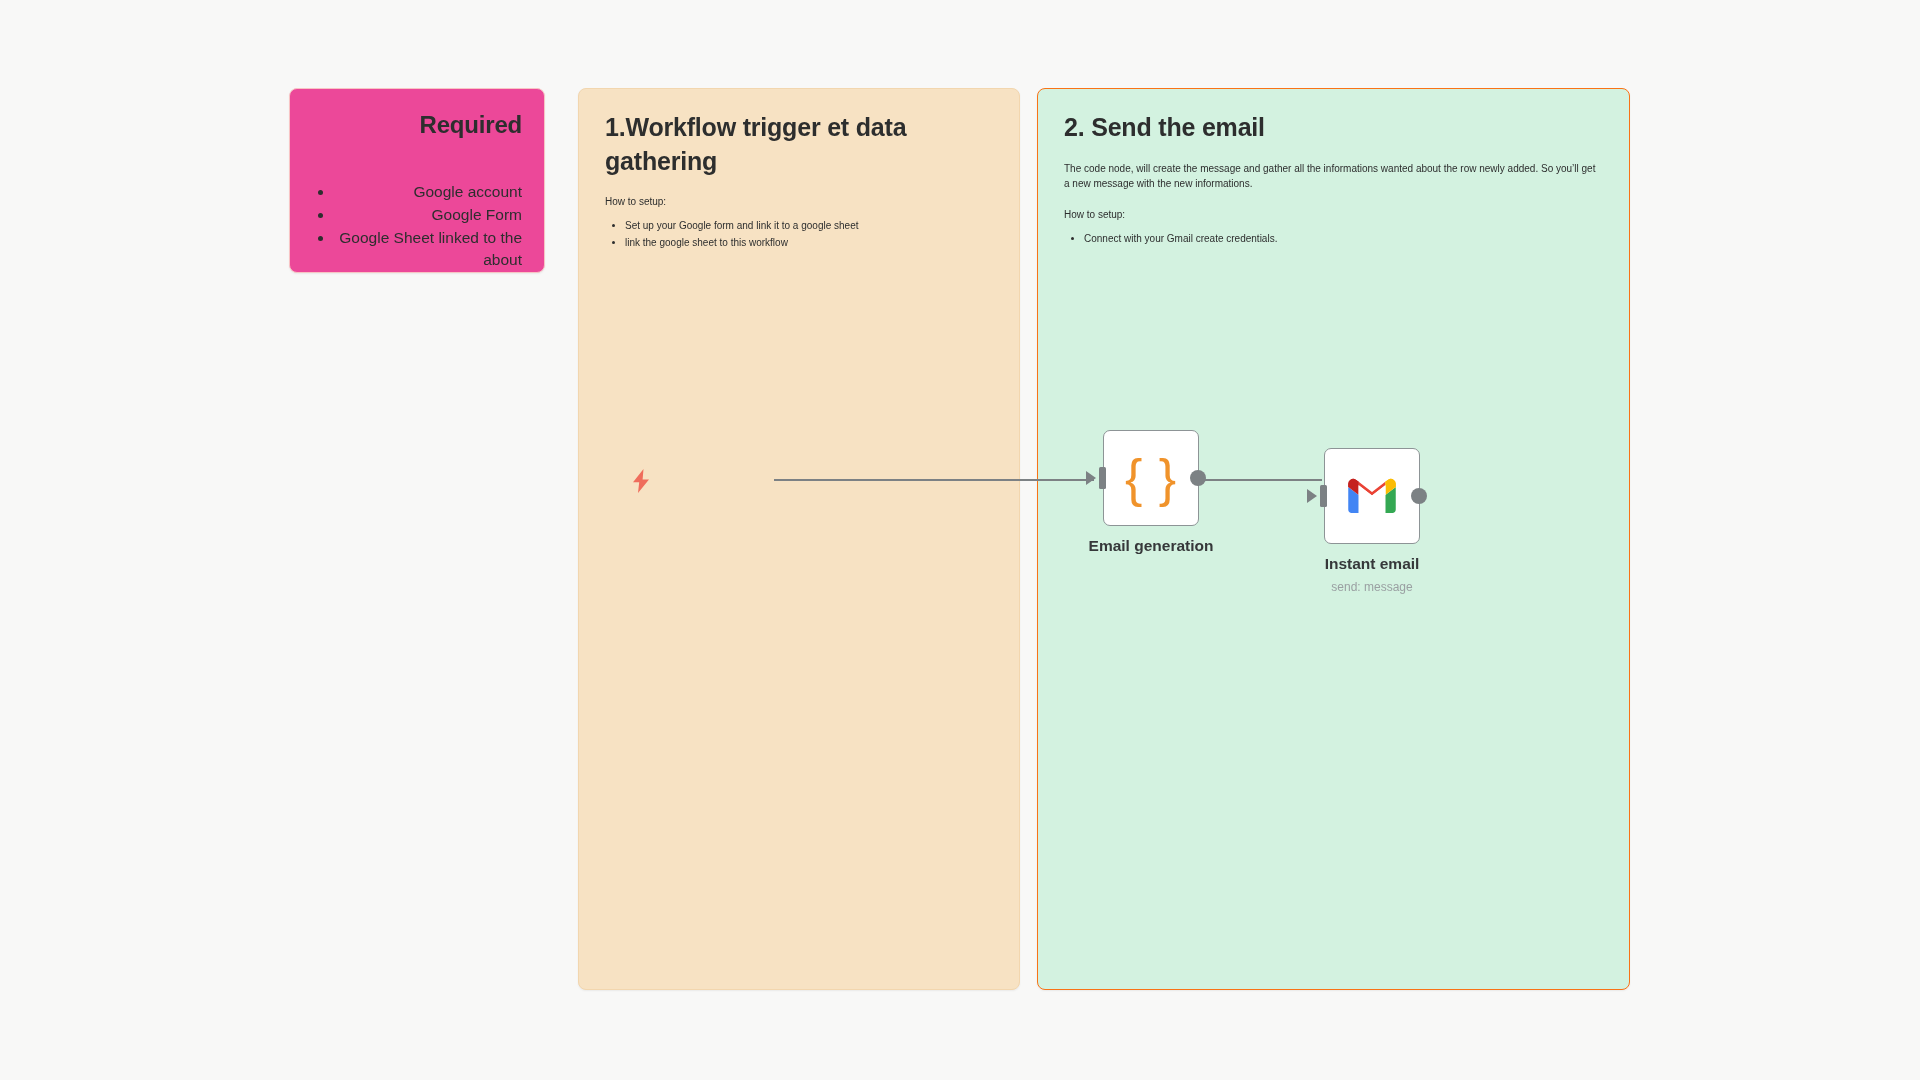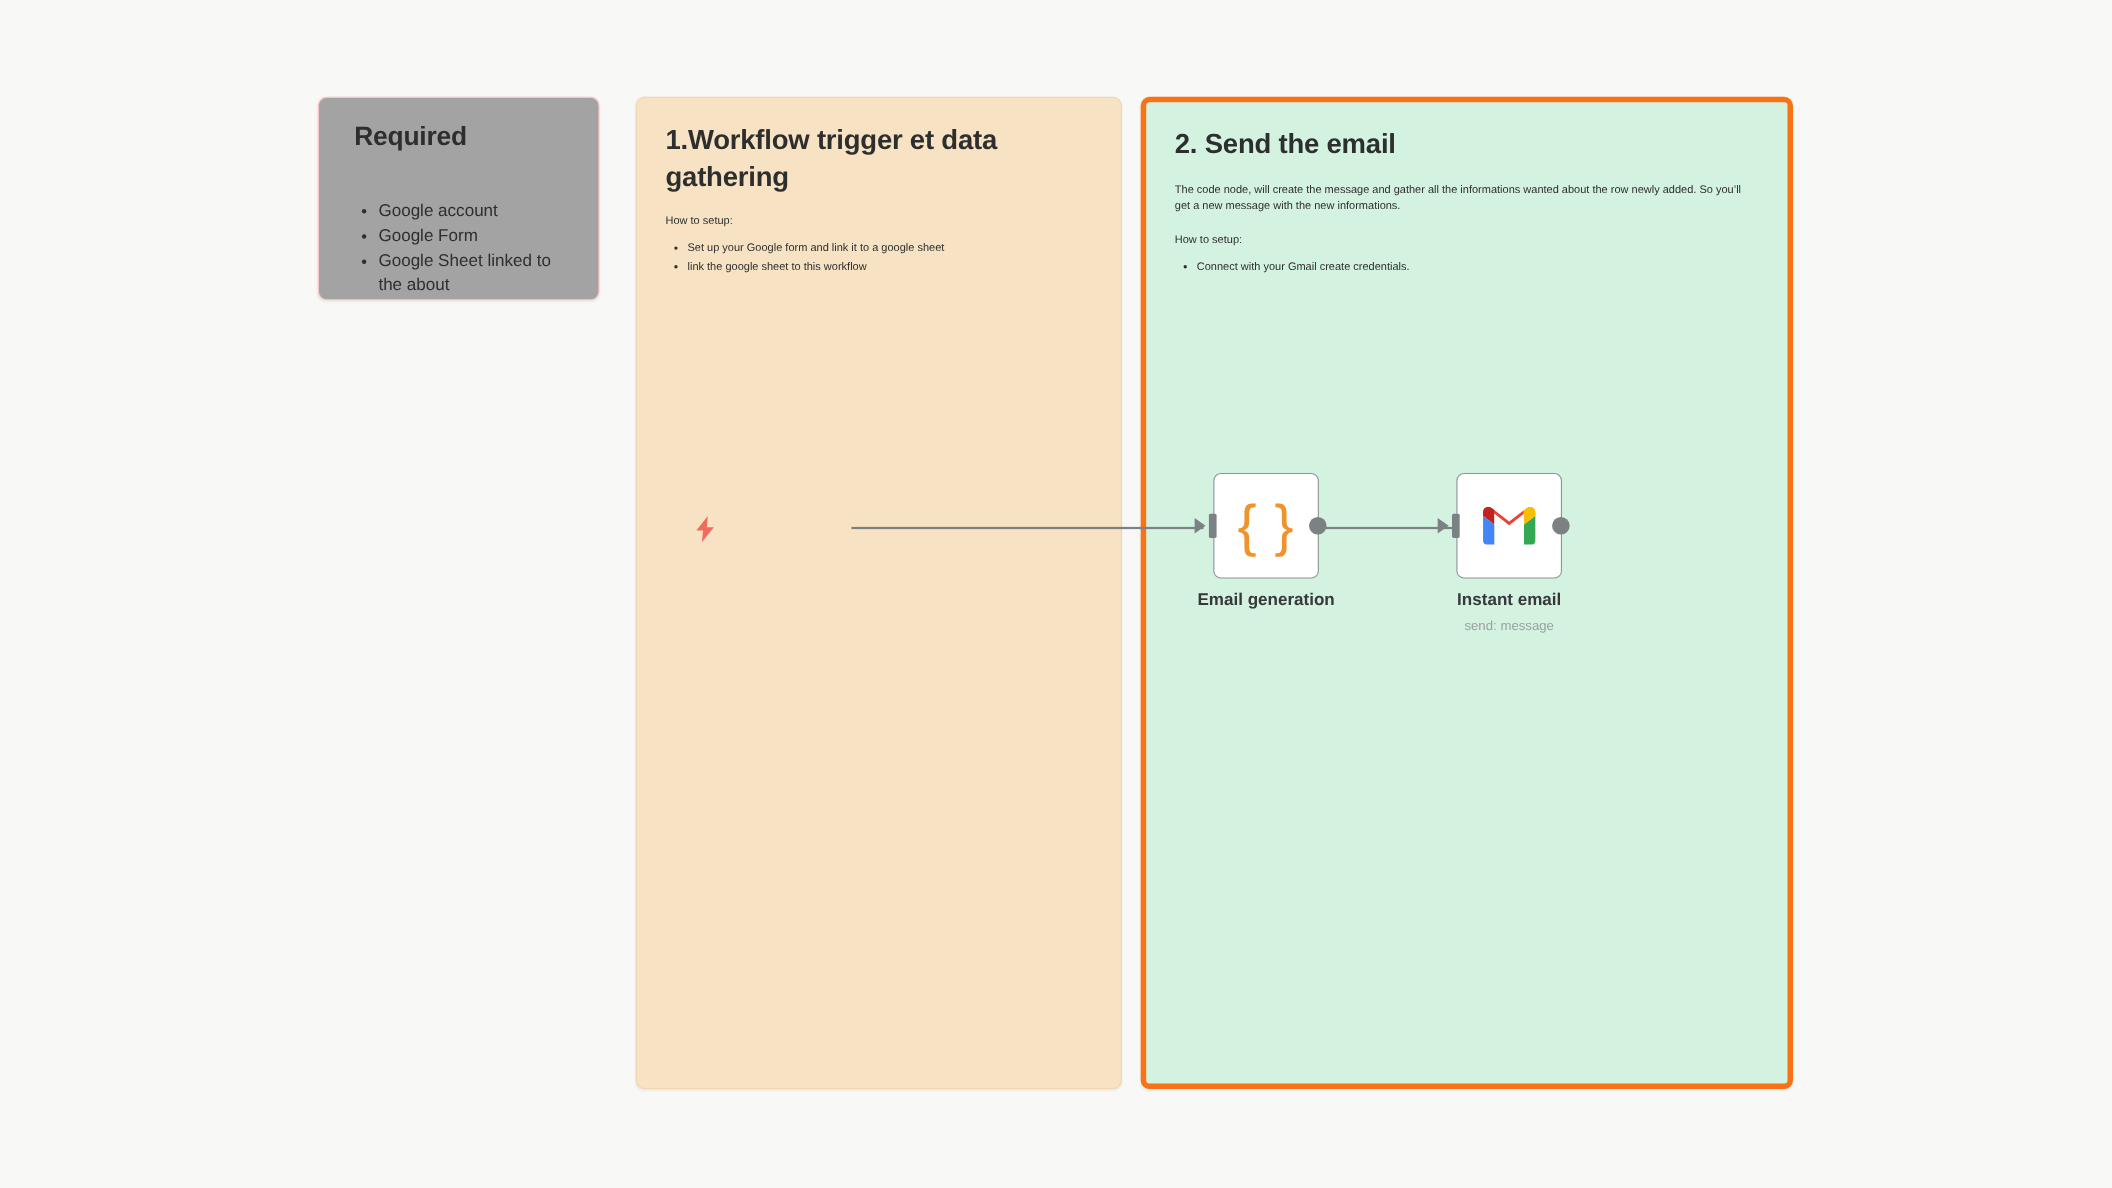--- a/index.html
+++ b/index.html
@@ -31,36 +31,37 @@
     line-height: 1.52;
     color: #2d2e2e;
   }
   .sticky p { margin-top: 16px; }
   .sticky ul { margin-top: 9px; padding-left: 20px; }
   .sticky li { margin-bottom: 2px; }
   .sticky strong { font-weight: 700; }
 
   #note-required {
     left: 289px; top: 88px; width: 256px; height: 185px;
-    background: #a3a3a3; border: 1px solid #f8c4c4;
-    padding: 20px 32px;
+    background: #ec4899; border: 1px solid #f8c4c4;
+    padding: 20px 22px;
+    text-align: right;
   }
   #note-required h2 { font-size: 24px; }
   #note-required ul { margin-top: 40px; padding-left: 22px; }
   #note-required li { font-size: 15.5px; line-height: 1.42; margin-bottom: 1px; }
 
   #note-trigger {
     left: 578px; top: 88px; width: 442px; height: 902px;
     background: #f7e2c3; border: 1px solid #f2d6ae;
   }
   #note-trigger h2 { max-width: 330px; }
 
   #note-email {
     left: 1037px; top: 88px; width: 593px; height: 902px;
-    background: #d3f2e0; border: 5px solid #f97316;
+    background: #d3f2e0; border: 1px solid #f97316;
   }
 
   
   .node-group { position: absolute; }
   .node-box {
     position: relative;
     width: 96px; height: 96px;
     background: #ffffff;
     border: 1.6px solid #8d9496;
     border-radius: 7px;
@@ -173,21 +174,21 @@
   <div class="node-group" style="left:1103px; top:430px;">
     <div class="node-box">
       <span class="icon-code">{&nbsp;}</span>
       <span class="ep-in"></span>
       <span class="ep-out"></span>
     </div>
     <div class="node-caption" style="margin-left:-40px;">Email generation</div>
     <div class="node-sub" style="margin-left:-40px;"></div>
   </div>
 
-  <div class="node-group" style="left:1324px; top:430px;">
+  <div class="node-group" style="left:1324px; top:448px;">
     <div class="node-box">
       <span class="icon-gmail">
         <svg viewBox="0 0 52 40" width="50" height="38" aria-hidden="true">
           <path d="M4 38 h8 V19 L1 10.5 V34 a4 4 0 0 0 3 4 z" fill="#4285f4"></path>
           <path d="M40 38 h8 a4 4 0 0 0 3 -4 V10.5 L40 19 z" fill="#34a853"></path>
           <path d="M40 5 v14 l11 -8.5 V7 a5 5 0 0 0 -8 -4 z" fill="#fbbc04"></path>
           <path d="M12 38 V19 l14 10.5 L40 19 v19 z" fill="#ffffff"></path>
           <path d="M12 19 L26 29.5 L40 19 V5 L26 15.5 L12 5 z" fill="#ffffff"></path>
           <path d="M1 7 v3.5 L12 19 V5 L9 3 a5 5 0 0 0 -8 4 z" fill="#c5221f"></path>
           <path d="M12 5 l14 10.5 L40 5 v14 L26 29.5 L12 19 z" fill="#ffffff"></path>

